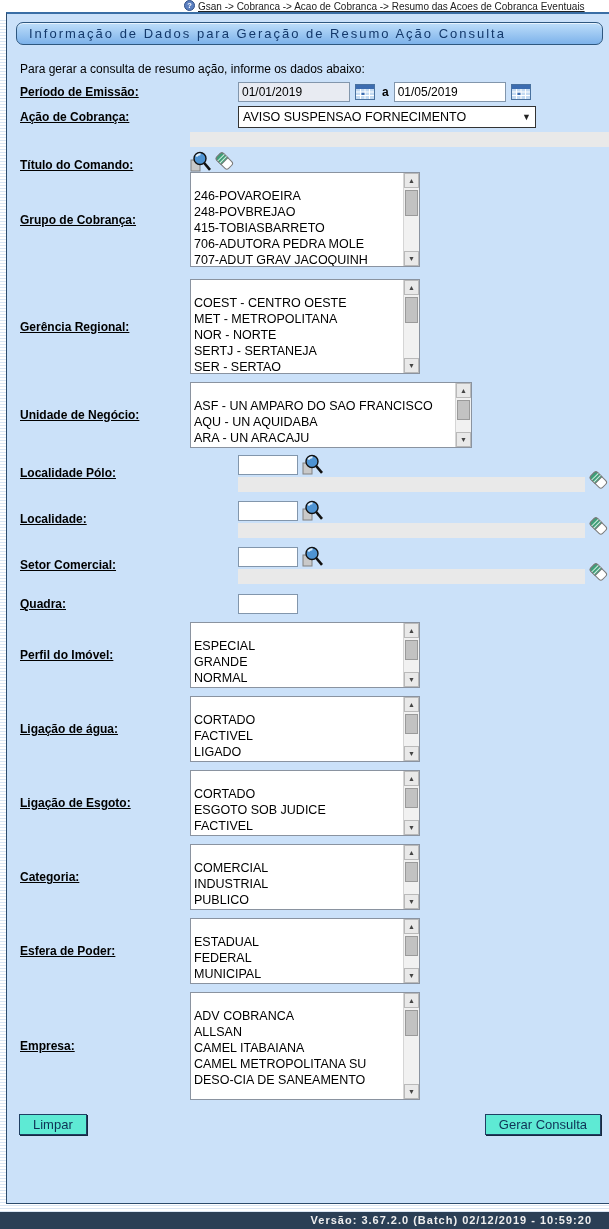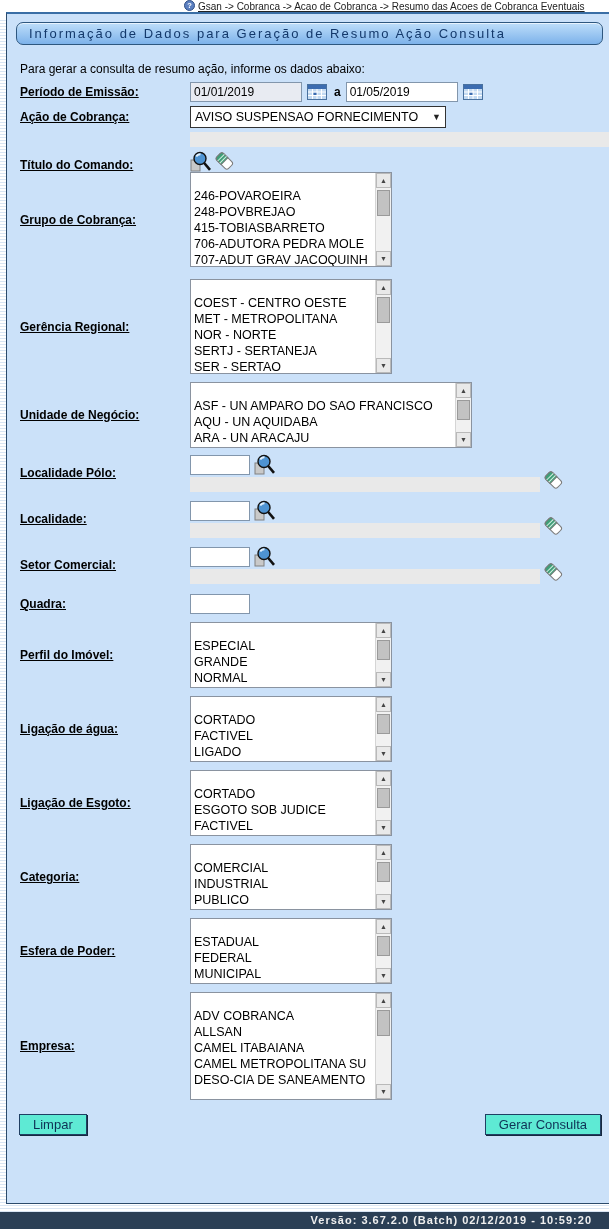--- a/index.html
+++ b/index.html
@@ -30,48 +30,48 @@
     box-shadow:inset 0 1px 0 rgba(255,255,255,.65);
     color:#14396b; letter-spacing:2px; font-size:13px; padding-left:12px;
     white-space:nowrap; overflow:hidden;
   }
   .intro { margin:17px 0 0 7px; font-size:12px; color:#000; }
 
   .row { display:flex; align-items:center; }
   .row.top { align-items:flex-end; }
   .label { width:177px; flex:none; padding-left:7px; font-size:12px; font-weight:bold; color:#000;text-decoration:underline; }
   .field { flex:1; min-width:0; }
-  .hwrap { display:flex; align-items:center; }
+  .hwrap { display:flex; align-items:center;margin-left:48px; }
 
   input.txt {
     height:20px; border:1px solid #8296ac; background:#fff; font-family:"Liberation Sans",sans-serif;
     font-size:12px; color:#000; padding:0 3px;
   }
   input.date { width:112px; }
   input.dis { background:#e8ebf2; }
   input.small { width:60px; }
   .sep { font-size:12px; margin:0 5px 0 7px; font-weight:bold; }
   .cal { display:inline-block; margin-left:5px; line-height:0; cursor:pointer; }
 
   .select {
-    width:256px; height:22px; border:1px solid #333; background:#fff;
+    width:298px; height:22px; border:1px solid #333; background:#fff;
     display:flex; align-items:center; font-size:12.5px; padding:0 4px; cursor:pointer;
     white-space:nowrap; overflow:hidden;
   }
   .select .chev { margin-left:auto; font-size:9px; color:#222; padding-left:6px; }
 
   .descbar { height:15px; background:#e9e9e9; }
   .descbar.full { width:100%; }
   .descbar.mid { width:350px; }
 
   .iconrow { display:flex; align-items:center; margin-top:3px; }
   .icon { display:inline-block; line-height:0; cursor:pointer; }
   .eraser-right { margin:-9px 0 0 3px; }
 
-  .listbox { display:flex; border:1px solid #8a93a0; background:#fff; width:202px; height:95px; }
+  .listbox { display:flex; border:1px solid #8a93a0; background:#fff; width:230px; height:95px; }
   .listbox.w282 { width:282px; }
   .listbox.h66 { height:66px; }
   .listbox.h108 { height:108px; }
   .opts { flex:1; min-width:0; overflow:hidden; padding:15px 0 0 3px; font-size:12.5px; line-height:16px; white-space:nowrap; color:#000; }
   .sb { width:16px; flex:none; display:flex; flex-direction:column; background:#f1f1f1; border-left:1px solid #d5d5d5; }
   .sbb { height:15px; flex:none; background:#e9e9e9; border:1px solid #b9b9b9; font-size:7px; color:#444;
          display:flex; align-items:center; justify-content:center; cursor:pointer; }
   .sbt { flex:1; position:relative; }
   .sbth { position:absolute; top:2px; left:1px; right:1px; height:26px; background:#c2c2c2; border:1px solid #9a9a9a; cursor:pointer; }
   .sbth.small { height:20px; }

